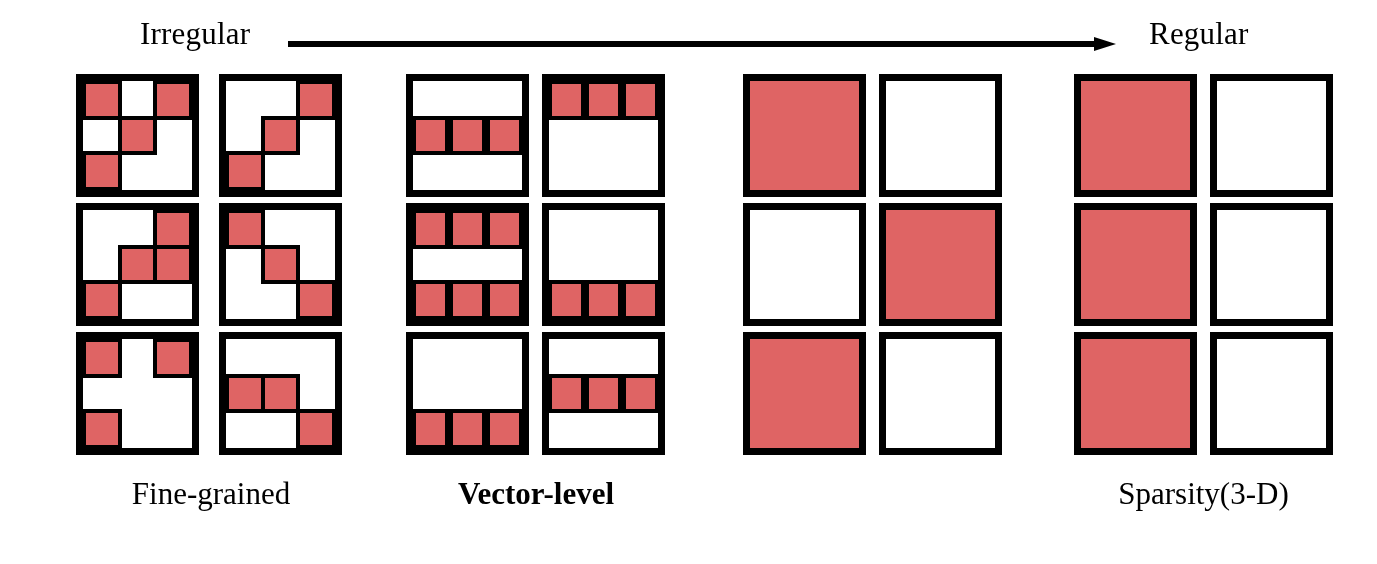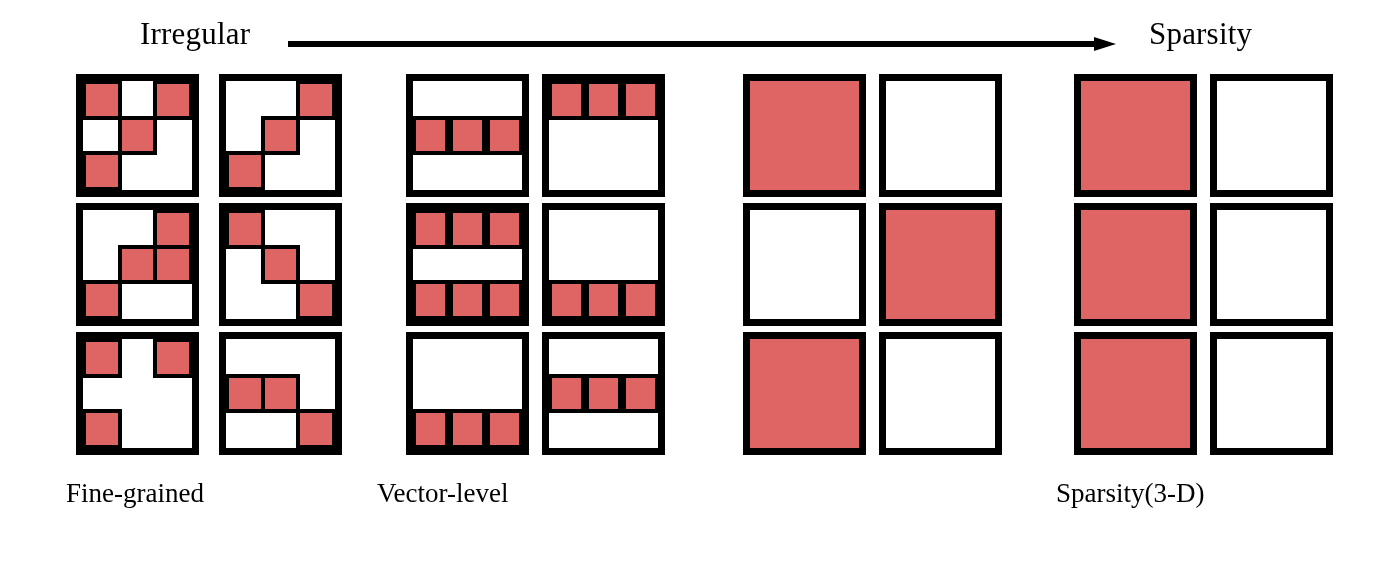--- a/index.html
+++ b/index.html
@@ -160,44 +160,45 @@
     flex: 1 1 0;
     box-sizing: border-box;
     background: #df6464;
     border: 4px solid #000;
   }
 
   
   .caption {
     position: absolute;
     top: 476px;
-    font-size: 27px;
+    text-align: center;
+    font-size: 31px;
     line-height: 35px;
     white-space: nowrap;
   }
   .caption[data-group="0"] { left: 30px;   width: 290px; }
-  .caption[data-group="1"] { left: 341px;  width: 290px; }
+  .caption[data-group="1"] { left: 355px;  width: 290px; font-weight: bold; }
   .caption[data-group="2"] { left: 690px;  width: 290px; }
   .caption[data-group="3"] { left: 1020px; width: 295px; }
   .caption .line { display: block; }
 </style>
 </head>
 <body>
 
 <div id="stage">
 
   <div class="header-row">
     <div class="header-label left">Irregular</div>
 
     <div class="arrow">
       <div class="shaft"></div>
       <div class="head"></div>
     </div>
 
-    <div class="header-label right">Sparsity</div>
+    <div class="header-label right">Regular</div>
   </div>
 
   <div class="groups">
 
     <div class="group" data-group="0">
       <div class="matrix-grid">
           <div class="sq r0 c0">
             <div class="cells">
               <div class="cell x0 y0 on"></div>
               <div class="cell x1 y0"></div>

